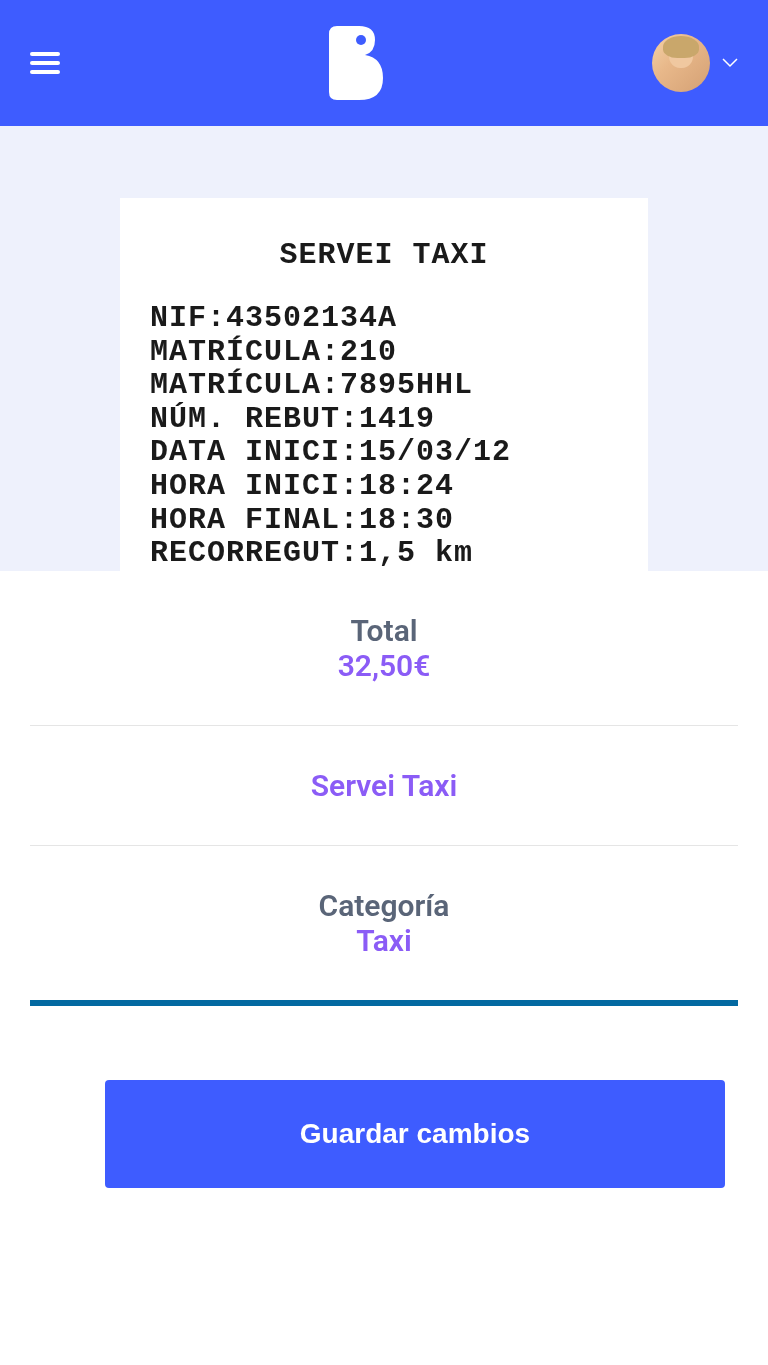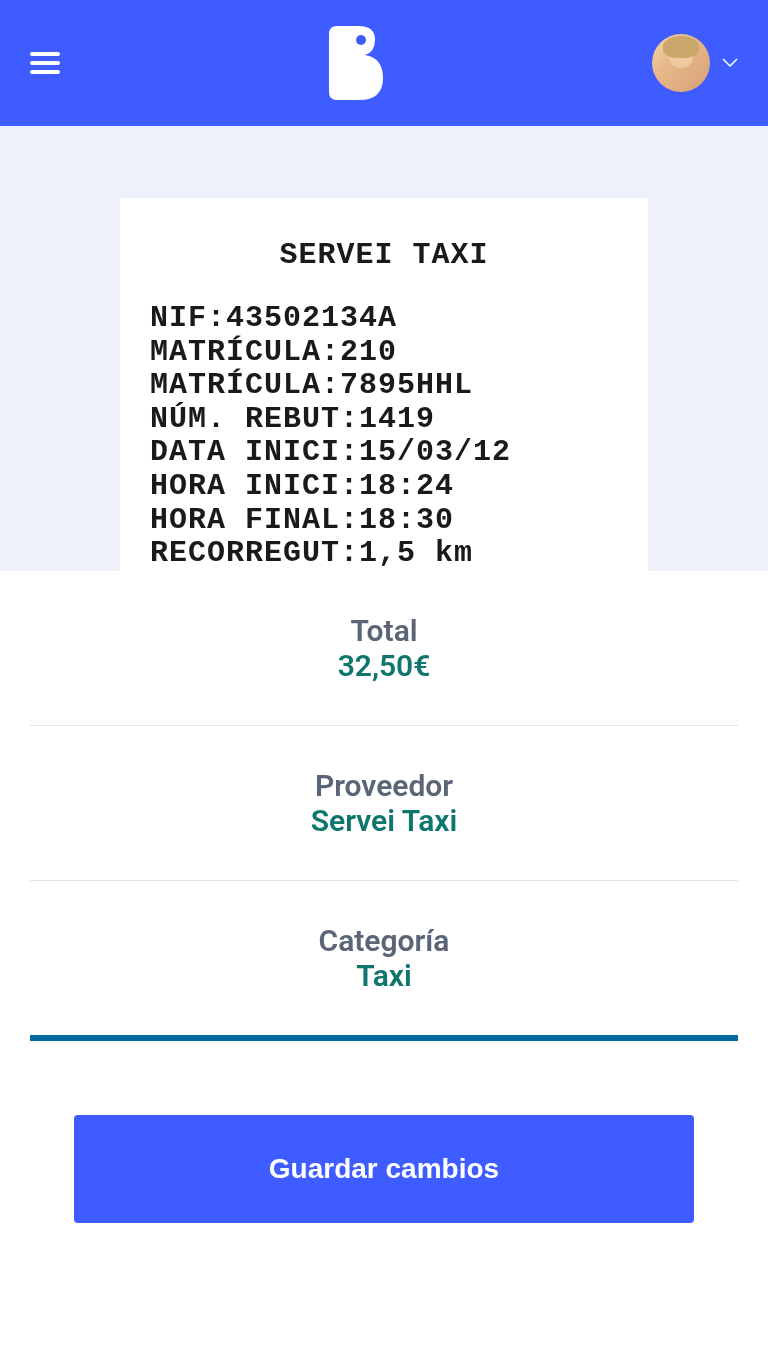--- a/index.html
+++ b/index.html
@@ -119,36 +119,37 @@
       border-bottom: 1px solid #e5e5e5;
       font-size: 30px;
       font-weight: 600;
       color: #5a6578;
       flex-direction: column;
     }
     .detail-row:last-of-type {
       border-bottom: 6px solid #0369a1;
     }
     .detail-value {
-      color: #0f766e;
+      color: #8b5cf6;
     }
     .button-container {
       padding: 74px 74px 0;
       background: white;
     }
     .save-button {
       width: 100%;
       background: #3e5cff;
       color: white;
       border: none;
       padding: 38px;
       font-size: 28px;
       font-weight: 600;
       border-radius: 4px;
       cursor: pointer;
+      margin-left: 31px;
     }
     .bottom-space {
       background: white;
       height: 200px;
     }
   </style>
 </head>
 <body>
 
 <div class="header">
@@ -214,21 +215,20 @@
     </div>
   </div>
 </div>
 
 <div class="details-panel">
   <div class="detail-row">
     <span>Total</span>
     <span class="detail-value">32,50€</span>
   </div>
   <div class="detail-row">
-    <span>Proveedor</span>
     <span class="detail-value">Servei Taxi</span>
   </div>
   <div class="detail-row">
     <span>Categoría</span>
     <span class="detail-value">Taxi</span>
   </div>
 </div>
 
 <div class="button-container">
   <button class="save-button">Guardar cambios</button>

